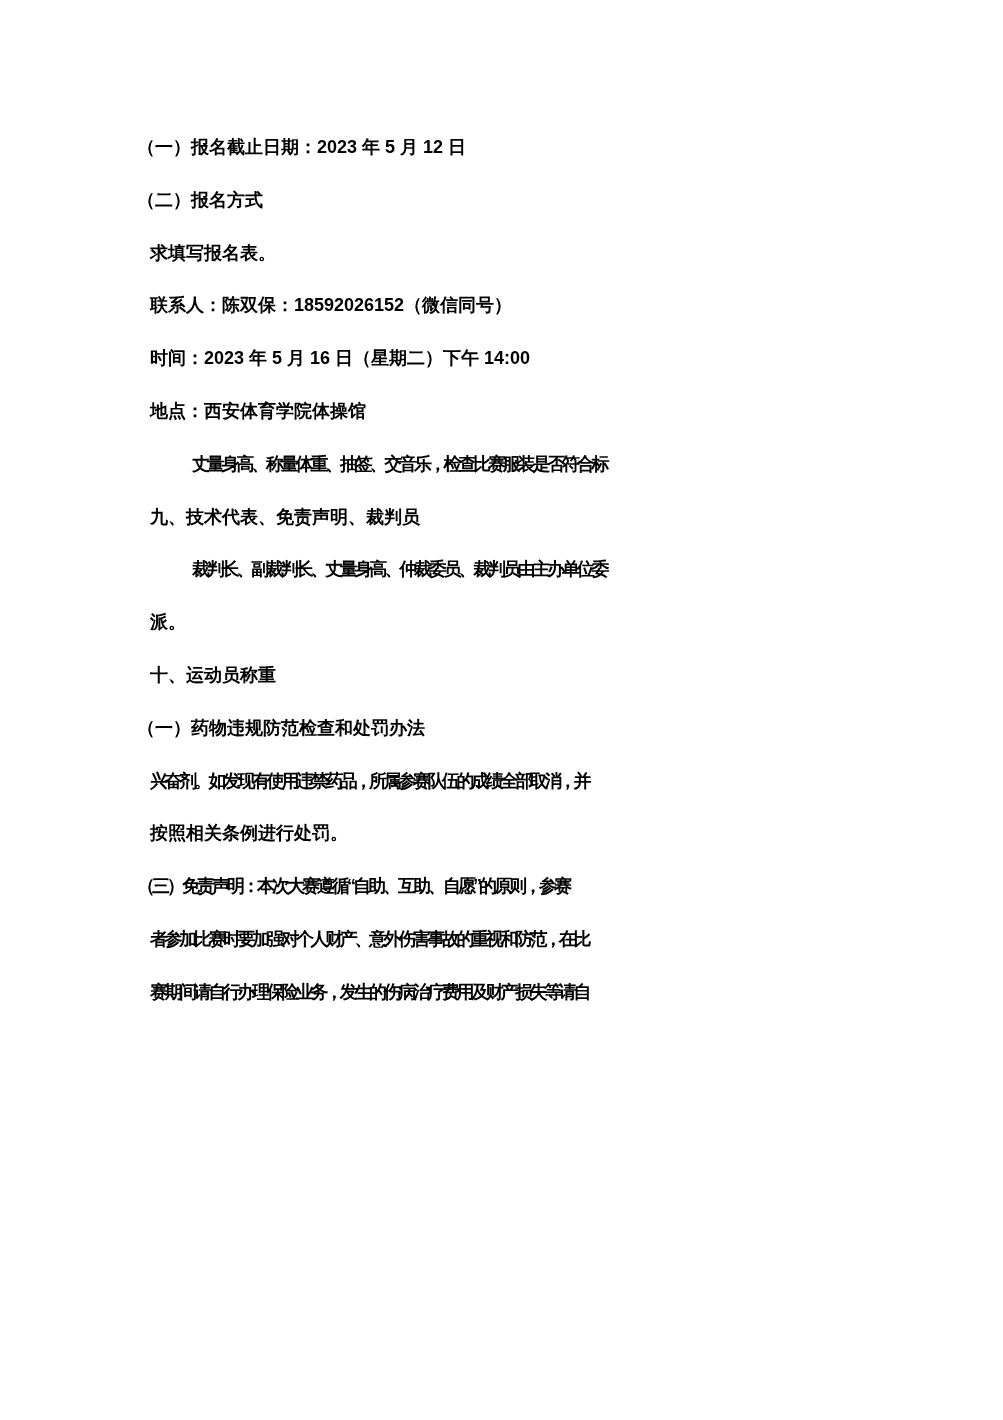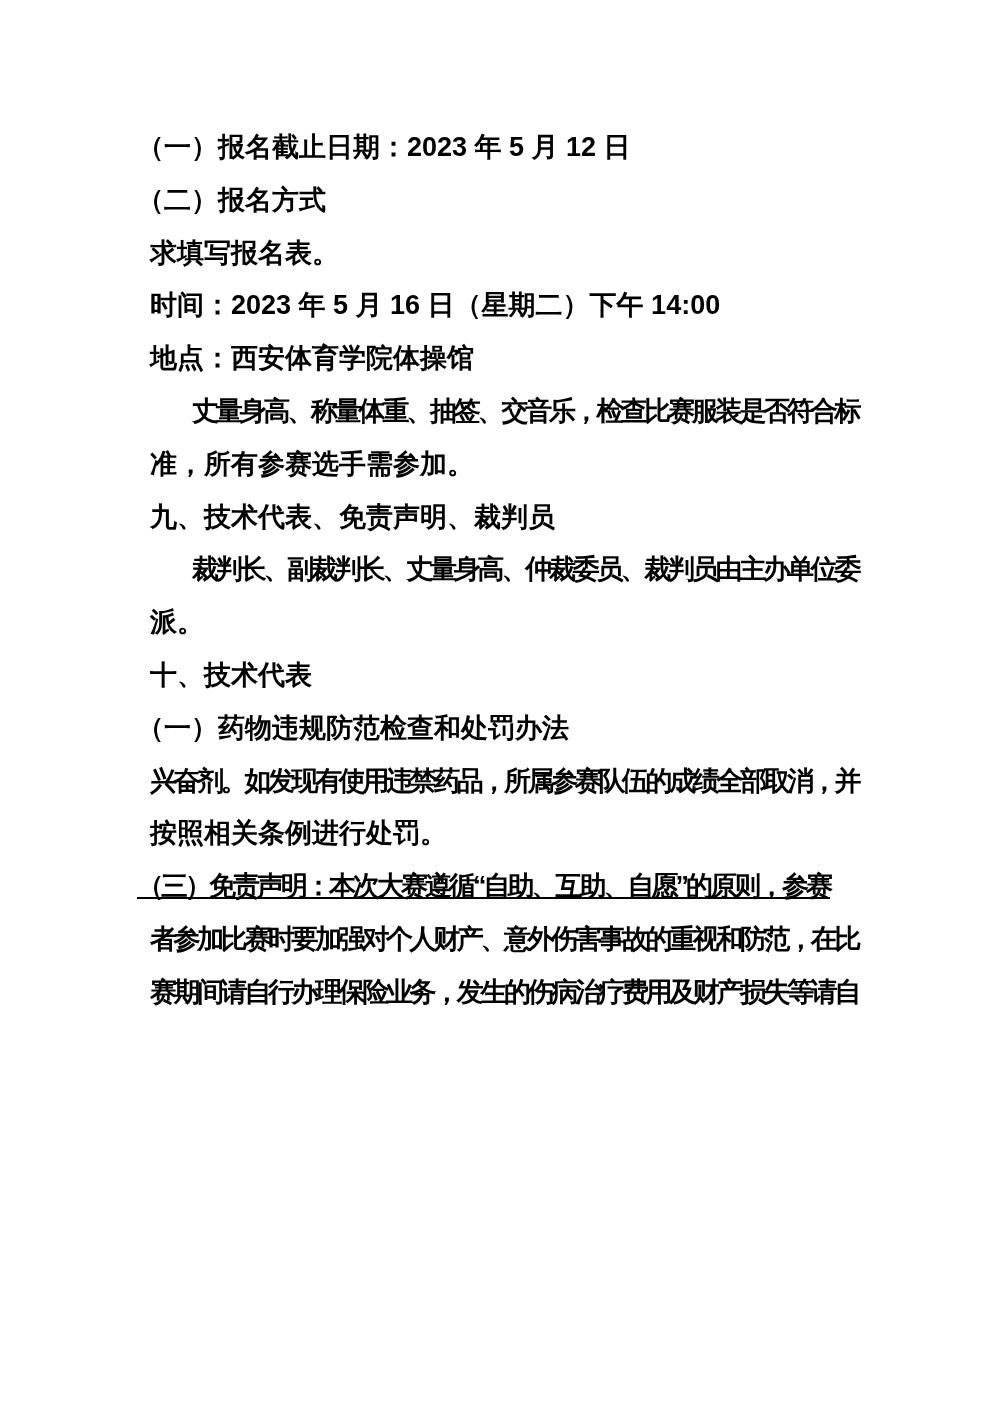--- a/index.html
+++ b/index.html
@@ -18,47 +18,47 @@
   }
   .doc {
     position: absolute;
     left: 150px;
     top: 121px;
     width: 708px;
   }
   .line {
     height: 52.8px;
     line-height: 52.8px;
-    font-size: 27px;
+    font-size: 18px;
     white-space: nowrap;
     text-align: left;
   }
   
   .indent { padding-left: 42px; }
   
   .hang { margin-left: -13px; }
   
   .fit28 { letter-spacing: -3.2px; }
   .fit30 { letter-spacing: -3.4px; }
-  .fit30b { letter-spacing: -3.0px; text-decoration: underline; }
+  .fit30b { letter-spacing: -3.0px; }
 </style>
 </head>
 <body>
 
 <div class="doc">
   <div class="line hang">（一）报名截止日期：2023 年 5 月 12 日</div>
   <div class="line hang">（二）报名方式</div>
   <div class="line">求填写报名表。</div>
+  <div class="line">联系人：陈双保：18592026152（微信同号）</div>
   <div class="line">时间：2023 年 5 月 16 日（星期二）下午 14:00</div>
   <div class="line">地点：西安体育学院体操馆</div>
   <div class="line indent fit28">丈量身高、称量体重、抽签、交音乐，检查比赛服装是否符合标</div>
-  <div class="line">准，所有参赛选手需参加。</div>
   <div class="line">九、技术代表、免责声明、裁判员</div>
   <div class="line indent fit28">裁判长、副裁判长、丈量身高、仲裁委员、裁判员由主办单位委</div>
   <div class="line">派。</div>
-  <div class="line">十、技术代表</div>
+  <div class="line">十、运动员称重</div>
   <div class="line hang">（一）药物违规防范检查和处罚办法</div>
   <div class="line fit30">兴奋剂。如发现有使用违禁药品，所属参赛队伍的成绩全部取消，并</div>
   <div class="line">按照相关条例进行处罚。</div>
   <div class="line hang fit30b">（三）免责声明：本次大赛遵循“自助、互助、自愿”的原则，参赛</div>
   <div class="line fit30">者参加比赛时要加强对个人财产、意外伤害事故的重视和防范，在比</div>
   <div class="line fit30">赛期间请自行办理保险业务，发生的伤病治疗费用及财产损失等请自</div>
 </div>
 
 </body></html>

